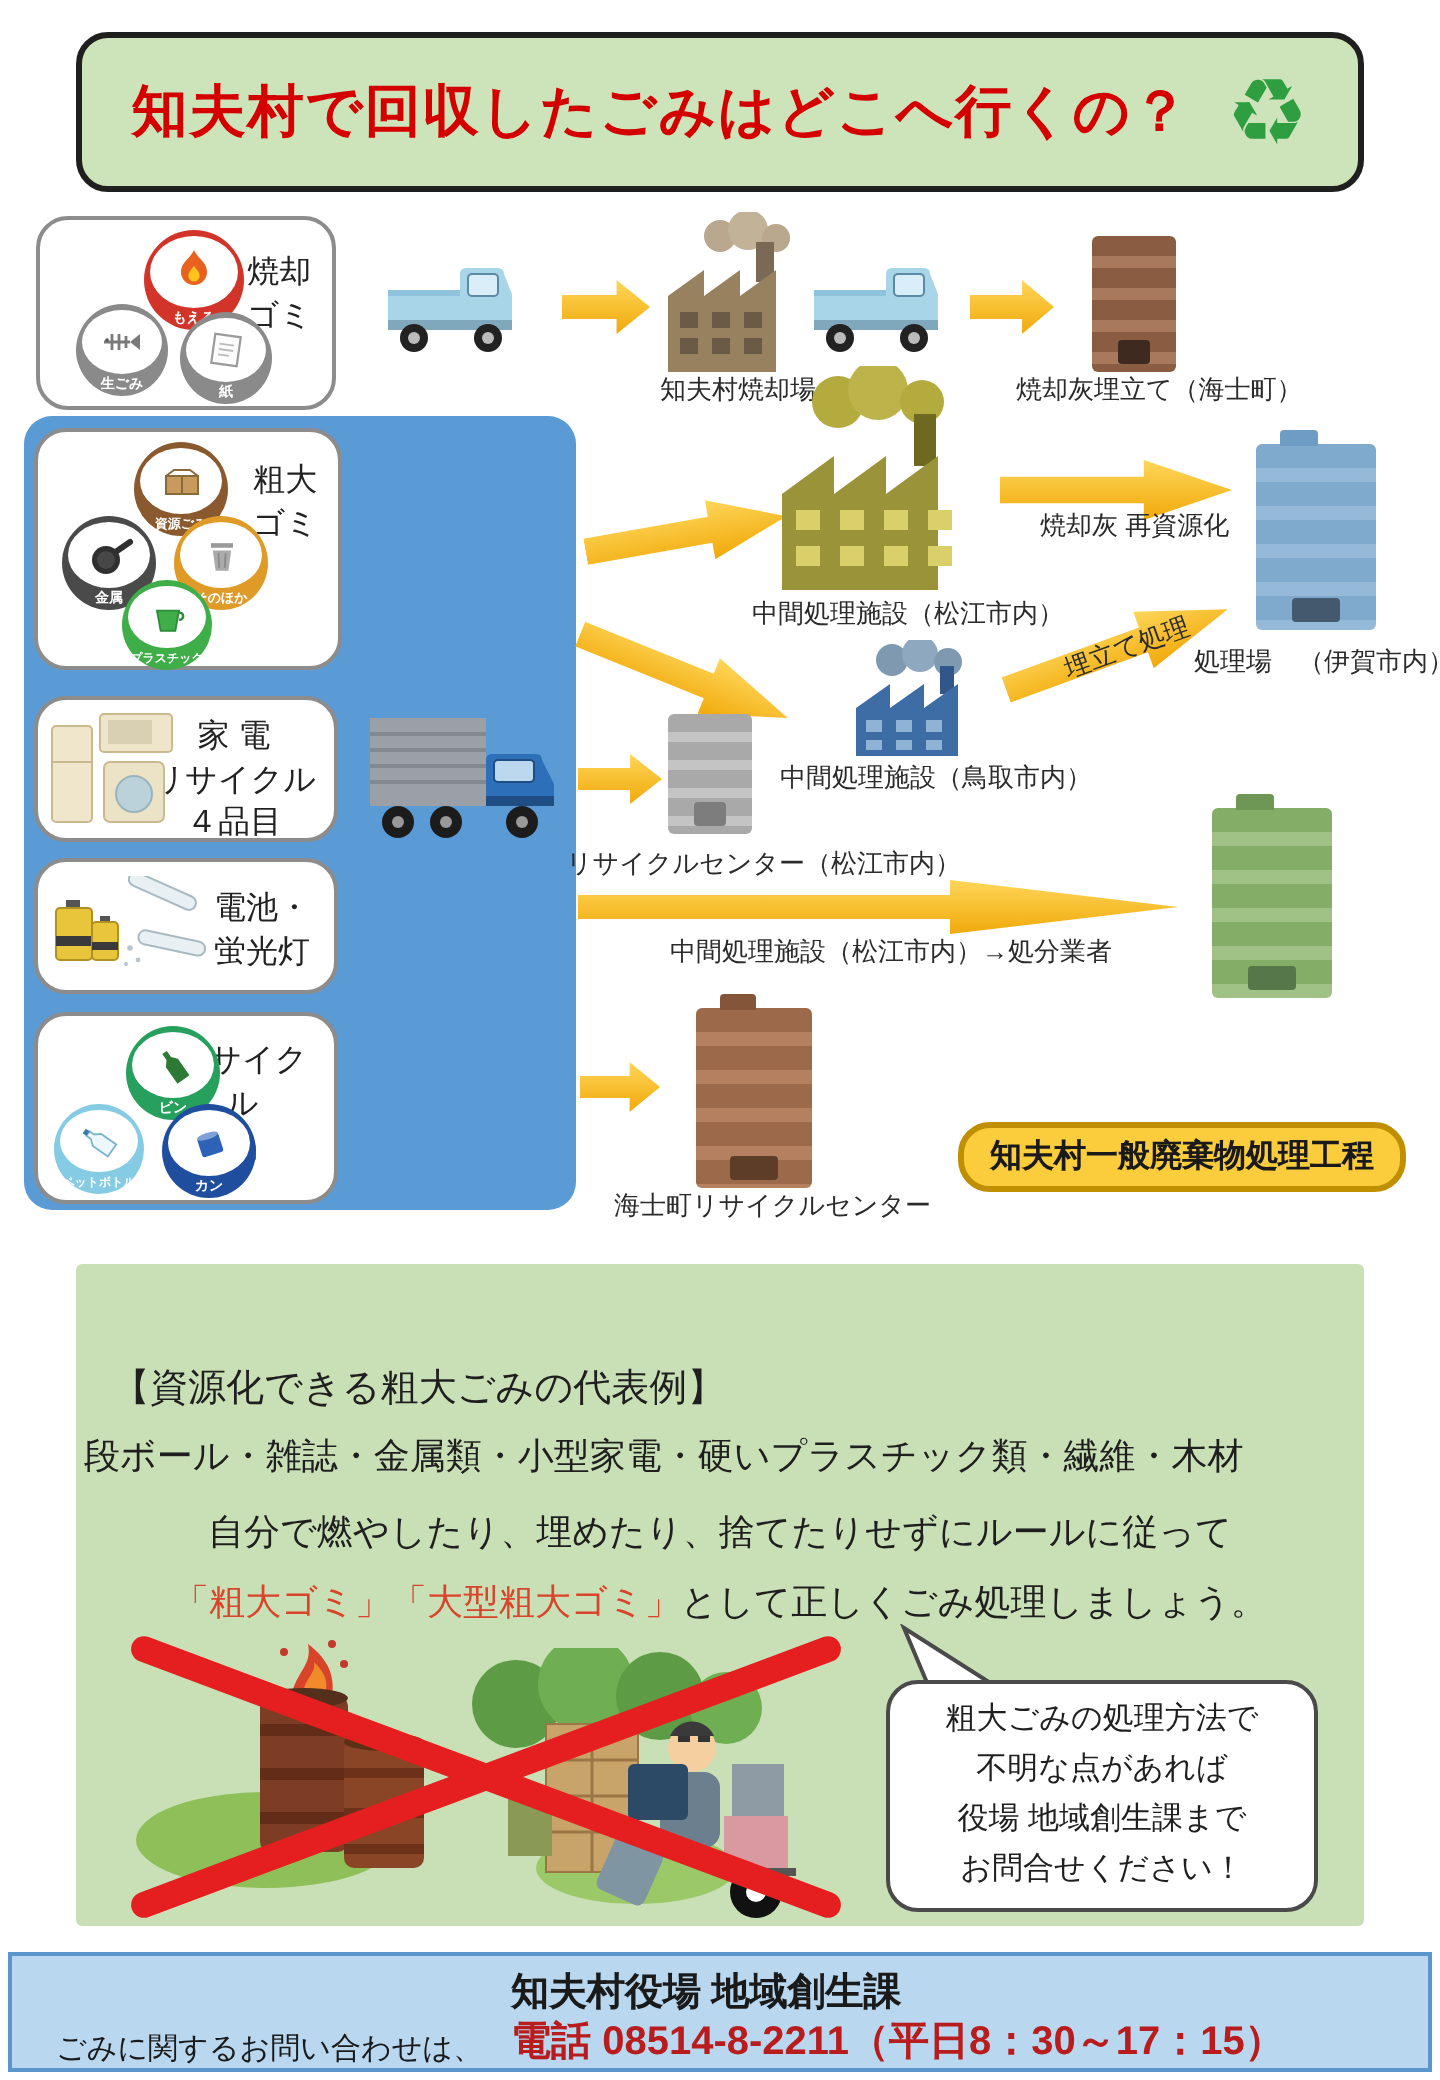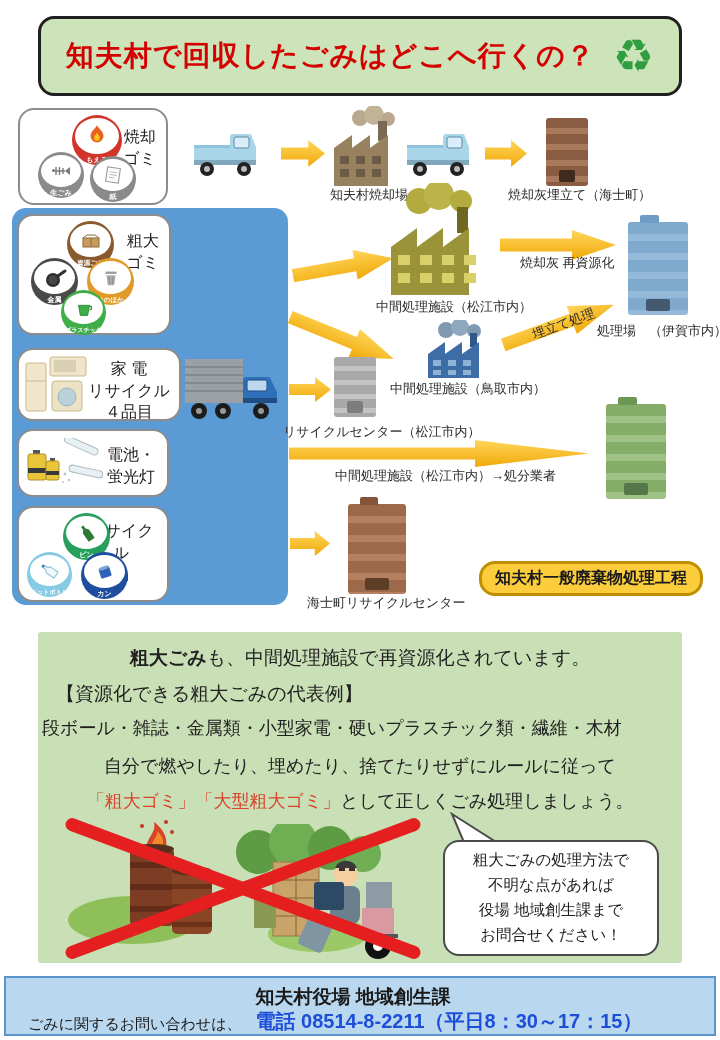--- a/index.html
+++ b/index.html
@@ -44,21 +44,21 @@
   .xline{position:absolute;width:378px;height:13px;background:#e51f1f;border-radius:7px;left:-14px;top:64px;}
   
   .bubble{left:443px;top:840px;width:212px;height:112px;background:#fff;border:2px solid #4a4a4a;border-radius:16px;
           display:flex;align-items:center;justify-content:center;text-align:center;font-size:15.5px;line-height:1.6;color:#1f1f1f;}
   
   .footer{left:4px;top:976px;width:712px;height:60px;background:#b9d7ef;border:2px solid #5a96cc;box-sizing:border-box;
           display:flex;align-items:flex-end;}
   .f-prefix{font-size:15px;color:#1a1a1a;margin-left:22px;}
   .f-right{margin-left:14px;display:flex;flex-direction:column;justify-content:center;}
   .f-office{font-size:19px;color:#1a1a1a;font-weight:600;line-height:1.2;}
-  .f-phone{font-size:20px;color:#1d4ed8;font-weight:bold;line-height:1.25;}
+  .f-phone{font-size:20px;color:#b91c1c;font-weight:bold;line-height:1.25;}
 </style>
 </head>
 <body>
 
 <div class="page">
 
   <div class="abs banner">
     <h1>知夫村で回収したごみはどこへ行くの？</h1>
     <span class="recycle">♻</span>
   </div>
@@ -183,21 +183,21 @@
       <div class="circ-face">
         <svg width="22" height="22" viewBox="0 0 24 24">
             <path d="M6 8h12l-2 11H8z" fill="#3fae49" stroke="#2e8b3a" stroke-width="1"></path>
             <path d="M18 9c3 0 3 4 0 4" stroke="#2e8b3a" stroke-width="1.4" fill="none"></path>
           </svg>
       </div>
       <div class="circ-lab" style="font-size:6px;">プラスチック</div>
     </div>
   </div>
 
-  <div class="cbox" style="left:17px;top:348px;width:164px;height:73px;">
+  <div class="cbox" style="left:17px;top:348px;width:152px;height:73px;">
     <div class="clab" style="right:8px;top:8px;width:84px;">家 電
 リサイクル
 ４品目</div>
     <svg class="abs" style="left:5px;top:5px;" width="64" height="62" viewBox="0 0 64 62">
       <rect x="2" y="8" width="20" height="48" rx="2" fill="#f0e6cb" stroke="#c9b98f"></rect>
         <path d="M2 26h20" stroke="#c9b98f"></path>
       <rect x="26" y="2" width="36" height="19" rx="2" fill="#efe5cb" stroke="#c9b98f"></rect>
         <rect x="30" y="5" width="22" height="12" fill="#d9cfb2"></rect>
       <rect x="28" y="26" width="30" height="30" rx="3" fill="#ece2c6" stroke="#c9b98f"></rect>
         <circle cx="43" cy="42" r="9" fill="#bcd2da" stroke="#9ab4bd"></circle>
@@ -335,23 +335,20 @@
     <div class="door" style="background:#5d3d28;"></div>
   </div>
   <div class="lbl" style="left:307px;top:595px;">海士町リサイクルセンター</div>
 
   <div class="abs ybadge">
     <span>知夫村一般廃棄物処理工程</span>
   </div>
 
   <div class="abs infobox"></div>
 
-  <div class="it" style="left:38px;top:645px;width:644px;text-align:center;font-size:19px;">
-    <b>粗大ごみ</b><span>も、中間処理施設で再資源化されています。</span>
-  </div>
   <div class="it" style="left:56px;top:681px;font-size:19px;">【資源化できる粗大ごみの代表例】</div>
   <div class="it" style="left:42px;top:716px;font-size:18px;">段ボール・雑誌・金属類・小型家電・硬いプラスチック類・繊維・木材</div>
   <div class="it" style="left:38px;top:754px;width:644px;text-align:center;">自分で燃やしたり、埋めたり、捨てたりせずにルールに従って</div>
   <div class="it" style="left:38px;top:789px;width:644px;text-align:center;">
     <span class="red">「粗大ゴミ」「大型粗大ゴミ」</span><span>として正しくごみ処理しましょう。</span>
   </div>
 
   <div class="abs illust">
     <div class="abs" style="left:0;top:78px;width:130px;height:48px;background:#8fbf58;border-radius:50%;"></div>
     <div class="abs" style="left:200px;top:98px;width:100px;height:36px;background:#9cc968;border-radius:50%;"></div>

